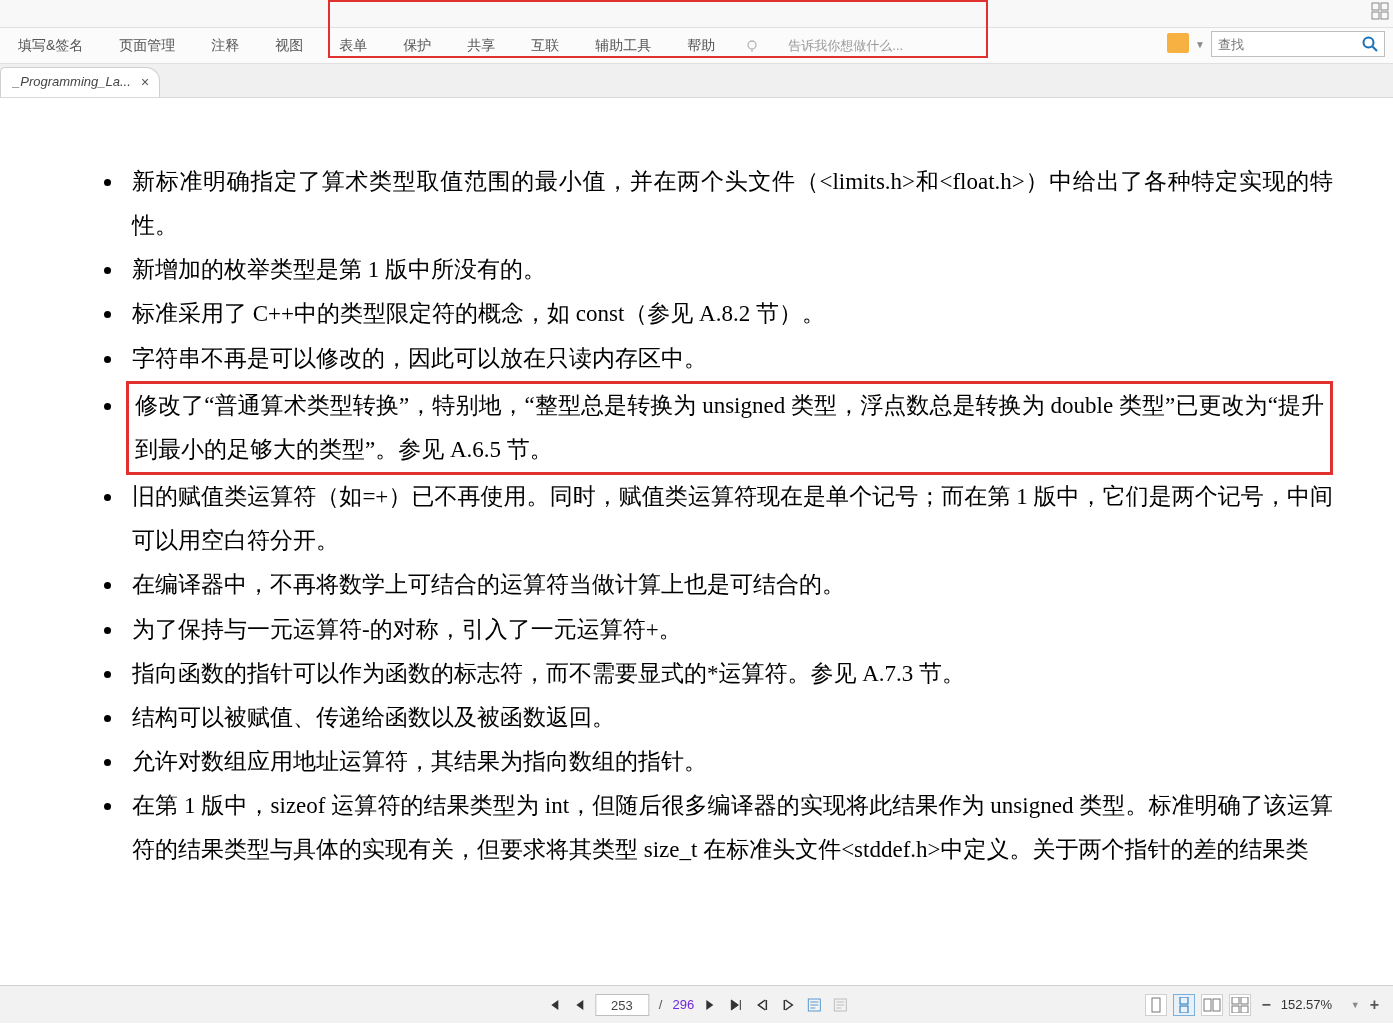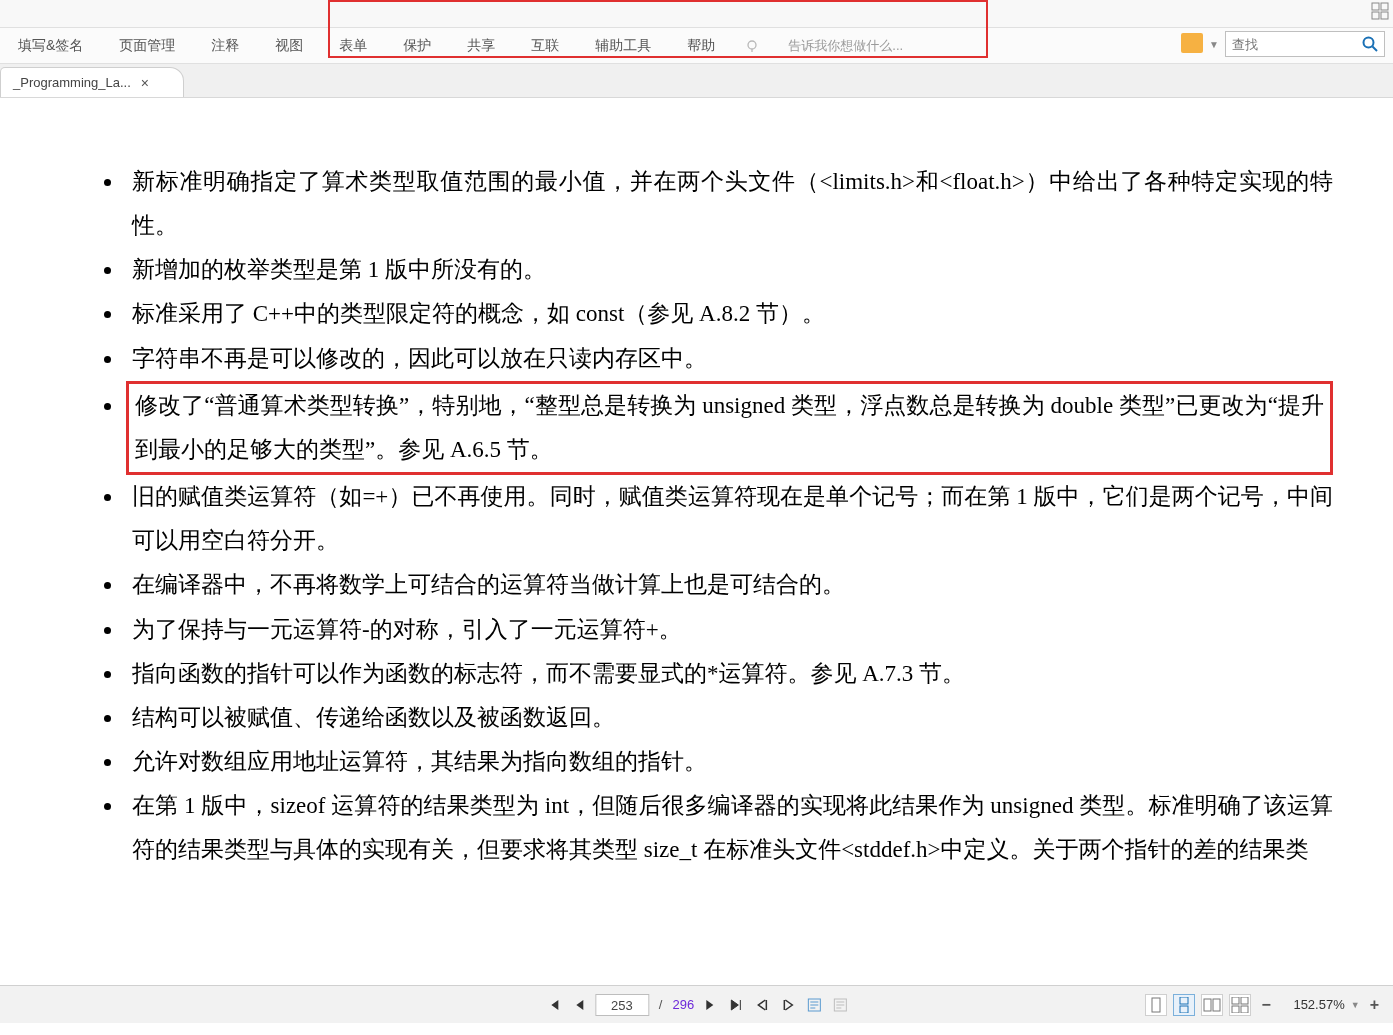--- a/index.html
+++ b/index.html
@@ -74,20 +74,21 @@
     width: 22px; height: 20px; background: #f6b142;
     border-radius: 2px;
     display: inline-block;
     position: relative;
   }
   .search-wrap {
     display: flex; align-items: center;
     border: 1px solid #bfbfbf;
     background: #fff;
     height: 26px;
+    gap: 14px;
   }
   .search-input {
     border: none; outline: none;
     width: 130px; height: 22px;
     font-size: 13px; padding: 0 6px;
     color: #666; background: transparent;
   }
   .search-btn {
     width: 28px; height: 24px;
     display: flex; align-items: center; justify-content: center;
@@ -102,28 +103,28 @@
     display: flex;
     align-items: flex-end;
     padding-left: 0;
   }
   .tab {
     background: #ffffff;
     border: 1px solid #cfcfcf;
     border-bottom: none;
     border-top-left-radius: 5px;
     border-top-right-radius: 14px;
-    padding: 6px 34px 6px 12px;
+    padding: 6px 10px 6px 12px;
     font-size: 13px;
     color: #444;
     position: relative;
     display: flex;
-    align-items: center;
     gap: 10px;
     height: 30px;
+    font-style: italic;
   }
   .tab .close { color: #555; font-size: 14px; }
   
   .doc-area {
     position: absolute;
     top: 100px;
     left: 0;
     right: 0;
     bottom: 32px;
     background: #ffffff;
@@ -190,21 +191,21 @@
   }
   .view-btn {
     width: 22px; height: 22px;
     border: 1px solid #cfcfcf;
     background: #fff;
     display: flex; align-items: center; justify-content: center;
     font-size: 14px;
     color: #666;
   }
   .view-btn.active { background: #e8f1fa; border-color: #7bb0db; color: #1970b5; }
-  .zoom-val { min-width: 64px; text-align: right; color: #333; }
+  .zoom-val { min-width: 64px; text-align: left; color: #333; }
   .zoom-minus, .zoom-plus { font-size: 16px; font-weight: bold; padding: 0 4px; color: #555; }
   svg { display: block; }
 </style>
 </head>
 <body>
 
 <div class="titlebar">
   <span class="window-ctrl">
     <svg width="18" height="18" viewBox="0 0 18 18">
         <rect x="1" y="1" width="7" height="7" fill="none" stroke="#888"></rect>

